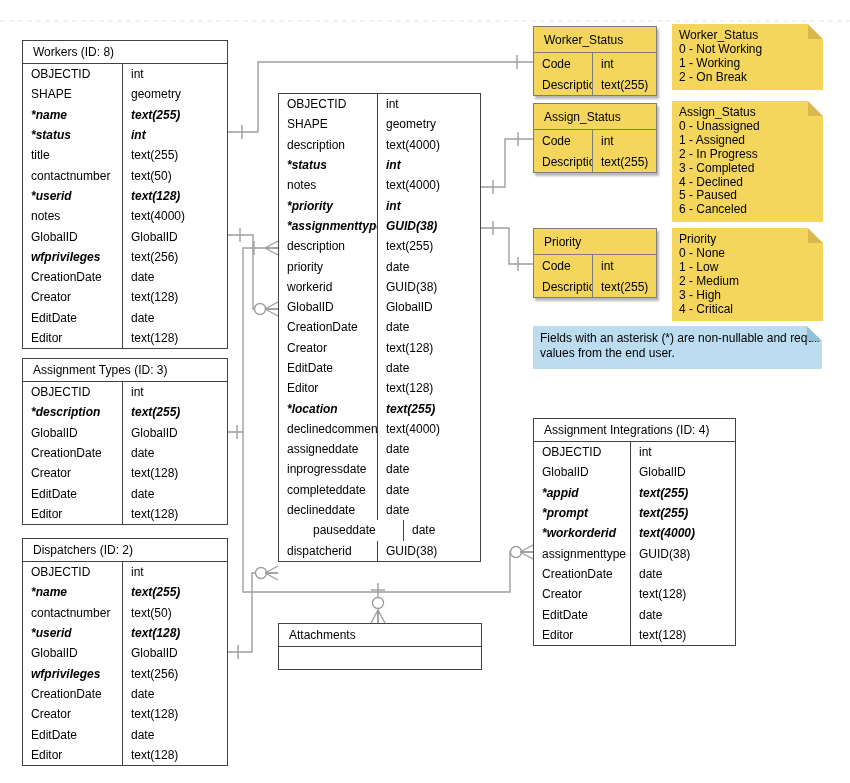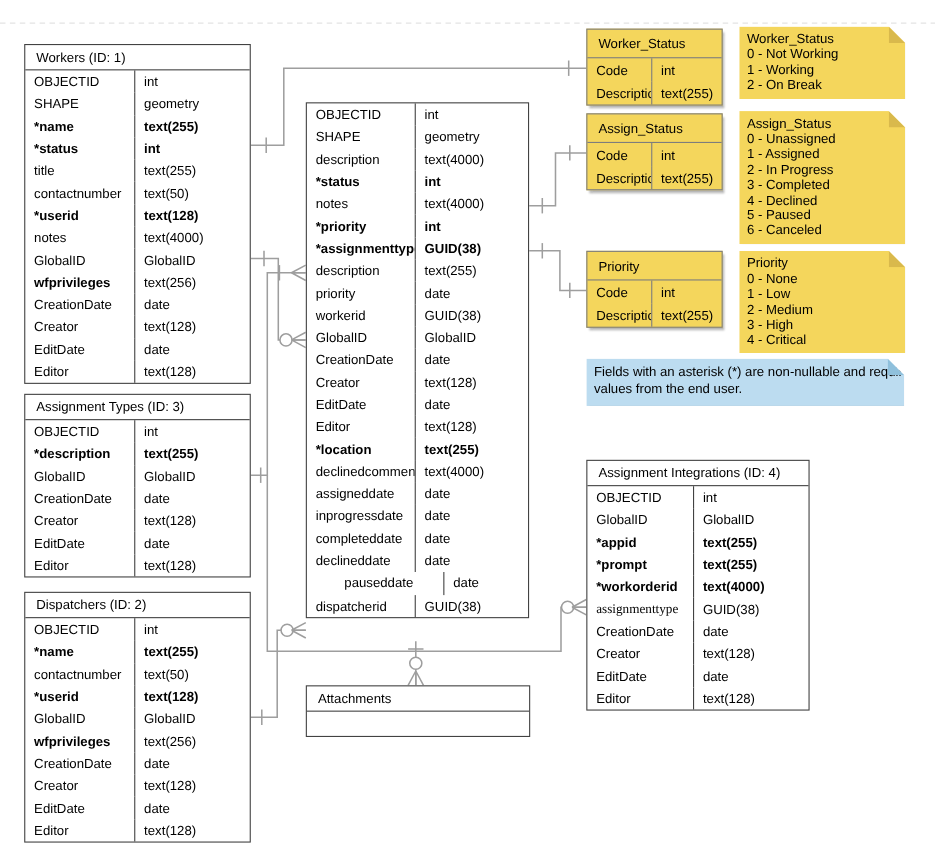--- a/index.html
+++ b/index.html
@@ -6,21 +6,21 @@
   #canvas{position:relative;width:850px;height:783px;background:#fff;
           font-family:"Liberation Sans",sans-serif;font-size:12px;color:#000;overflow:hidden;}
   #wires{position:absolute;left:0;top:0;z-index:0;}
   *{box-sizing:border-box;}
   .table-shape{position:absolute;z-index:1;background:#fff;border:1.5px solid var(--table-border);}
   .t-header{display:flex;align-items:center;padding-left:10px;white-space:nowrap;
             border-bottom:1.5px solid var(--table-border);}
   .t-row{display:flex;align-items:stretch;}
   .cell{display:flex;align-items:center;padding-left:8px;white-space:nowrap;overflow:hidden;}
   .cell.type{border-left:1px solid var(--table-border);}
-  .b{font-weight:bold;}
+  .b{font-weight:bold;font-style:italic;}
   .table-shape.yellow{background:var(--note-yellow);border:1px solid var(--yellow-border);
             box-shadow:2px 3px 2px rgba(0,0,0,0.28);}
   .table-shape.yellow .t-header{border-bottom:1px solid var(--yellow-border);}
   .table-shape.yellow .cell.type{border-left:1px solid var(--yellow-border);}
   .note{position:absolute;z-index:1;padding:5px 7px;line-height:13.9px;
         clip-path:polygon(0 0,calc(100% - 15px) 0,100% 15px,100% 100%,0 100%);
         filter:drop-shadow(2px 3px 1.5px rgba(0,0,0,0.3));}
   .note .fold{position:absolute;top:0;right:0;}
   .note-line{white-space:nowrap;}
 </style>
@@ -72,21 +72,21 @@
         <g stroke="#9E9E9E" stroke-width="1.4" fill="none">
           <polyline points="378,583 378,623"></polyline>
           <path d="M371,590 L385,590"></path>
           <circle cx="378" cy="603" r="5.5" fill="#fff"></circle>
           <path d="M378,610 L371,623 M378,610 L378,623 M378,610 L385,623"></path>
         </g>
       </g>
   </svg>
   <div id="shapes">
       <div class="table-shape plain" style="left: 22px; top: 40px; width: 206px;">
-        <div class="t-header" style="height: 23px;">Workers (ID: 1)</div>
+        <div class="t-header" style="height: 23px;">Workers (ID: 8)</div>
         <div class="t-body">
           <div class="t-row" style="height: 20.3px;">
             <div class="cell field" style="width: 99px;">OBJECTID</div>
             <div class="cell type" style="flex: 1 1 0%;">int</div>
           </div>
           <div class="t-row" style="height: 20.3px;">
             <div class="cell field" style="width: 99px;">SHAPE</div>
             <div class="cell type" style="flex: 1 1 0%;">geometry</div>
           </div>
           <div class="t-row" style="height: 20.3px;">
@@ -330,21 +330,21 @@
           </div>
           <div class="t-row" style="height: 20.3px;">
             <div class="cell field b" style="width: 96px;">*prompt</div>
             <div class="cell type b" style="flex: 1 1 0%;">text(255)</div>
           </div>
           <div class="t-row" style="height: 20.3px;">
             <div class="cell field b" style="width: 96px;">*workorderid</div>
             <div class="cell type b" style="flex: 1 1 0%;">text(4000)</div>
           </div>
           <div class="t-row" style="height: 20.3px;">
-            <div class="cell field" style="width: 96px; font-family: Liberation Serif, serif;">assignmenttype</div>
+            <div class="cell field" style="width: 96px;">assignmenttype</div>
             <div class="cell type" style="flex: 1 1 0%;">GUID(38)</div>
           </div>
           <div class="t-row" style="height: 20.3px;">
             <div class="cell field" style="width: 96px;">CreationDate</div>
             <div class="cell type" style="flex: 1 1 0%;">date</div>
           </div>
           <div class="t-row" style="height: 20.3px;">
             <div class="cell field" style="width: 96px;">Creator</div>
             <div class="cell type" style="flex: 1 1 0%;">text(128)</div>
           </div>

